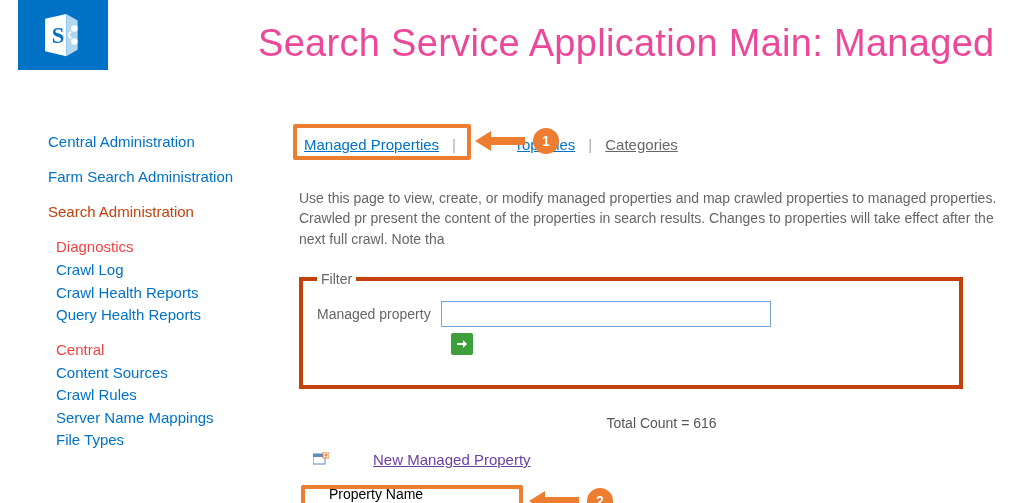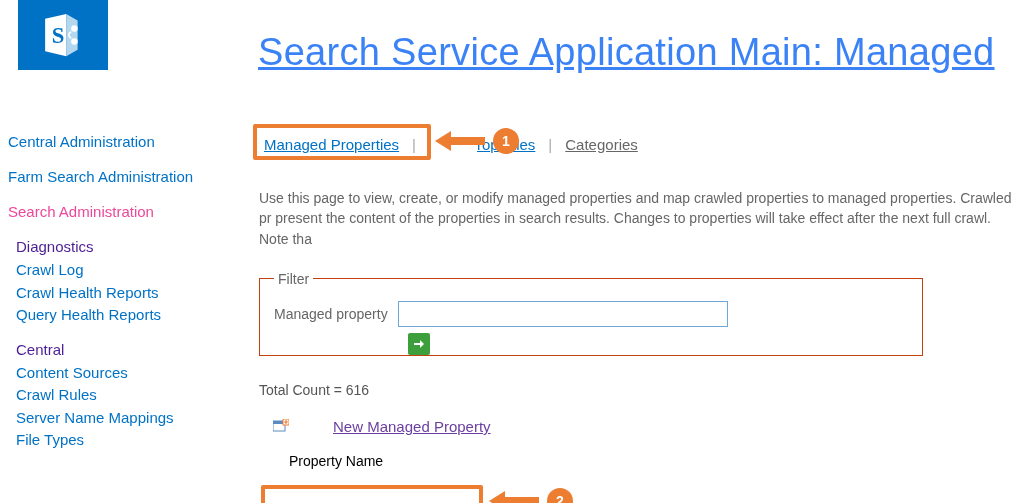--- a/index.html
+++ b/index.html
@@ -17,43 +17,43 @@
   .logo {
     width: 90px; height: 70px;
     background: #0072c6;
     display: flex; align-items: center; justify-content: center;
     margin: 0 0 18px 18px;
   }
   .logo svg { width: 52px; height: 52px; }
   .page-title {
     font-size: 38px;
     font-weight: 200;
-    color: #3b82f6;
+    color: #ec4899;
     margin-left: 150px;
-    margin-top: 31px;
+    margin-top: 22px;
     white-space: nowrap;
     letter-spacing: 0.3px;
-    text-decoration: underline;
   }
 
   .layout {
     display: flex;
     align-items: flex-start;
   }
   
   .sidebar {
     width: 235px;
     flex-shrink: 0;
     padding: 45px 0 0 8px;
     font-size: 15px;
+    margin-left: 40px;
   }
   .sidebar a { color: #0072c6; text-decoration: none; }
   .sidebar .top-link { display: block; margin-bottom: 18px; }
-  .sidebar .current-link { color: #ec4899; display: block; margin-bottom: 18px; }
-  .sidebar .group-heading { color: #4c1d95; margin: 8px 0 4px 8px; font-size: 15px; }
+  .sidebar .current-link { color: #c2410c; display: block; margin-bottom: 18px; }
+  .sidebar .group-heading { color: #ef4444; margin: 8px 0 4px 8px; font-size: 15px; }
   .sidebar .group-links { margin: 0 0 14px 8px; }
   .sidebar .group-links a { display: block; line-height: 1.5; }
 
   
   .main {
     flex: 1;
     padding: 42px 0 0 24px;
     position: relative;
   }
   .tabs {
@@ -92,43 +92,43 @@
   }
   .c1 { top: 40px; left: 200px; }
   .c2 { top: 400px; left: 254px; }
 
   .desc {
     font-size: 14px; color: #666; line-height: 1.45;
     margin-bottom: 22px; max-width: 780px;
   }
 
   .filter-fieldset {
-    border: 1px solid #c2410c;
-    padding: 10px 14px 0;
+    border: 4px solid #c2410c;
+    padding: 10px 14px 30px;
     margin-bottom: 26px;
     width: 664px;
     position: relative;
   }
   .filter-fieldset legend { color: #666; font-size: 14px; padding: 0 4px; }
   .filter-row { display: flex; align-items: center; margin-top: 4px; }
   .filter-label { color: #666; margin-right: 10px; }
   .filter-input {
     border: 1px solid #6fa8d8;
     height: 26px; width: 330px; padding: 2px 6px;
     font-family: inherit; font-size: 14px;
   }
   .filter-go {
     margin: 6px 0 0 134px;
     width: 22px; height: 22px; background: #3c9f3c;
     display: flex; align-items: center; justify-content: center;
     border-radius: 2px; cursor: pointer;
   }
   .filter-go svg { fill: #fff; }
 
-  .total-count { color: #555; margin-bottom: 20px; }
+  .total-count { color: #555; margin-bottom: 20px; text-align: center; }
   .new-mp-row {
     display: flex; align-items: center;
     margin: 0 0 18px 14px;
   }
   .new-mp-row a { color: #6b3fa0; font-size: 15px; margin-left: 36px; }
   .new-mp-icon {
     width: 16px; height: 14px; margin-right: 8px;
     display: inline-block;
   }
   .col-hdr {

